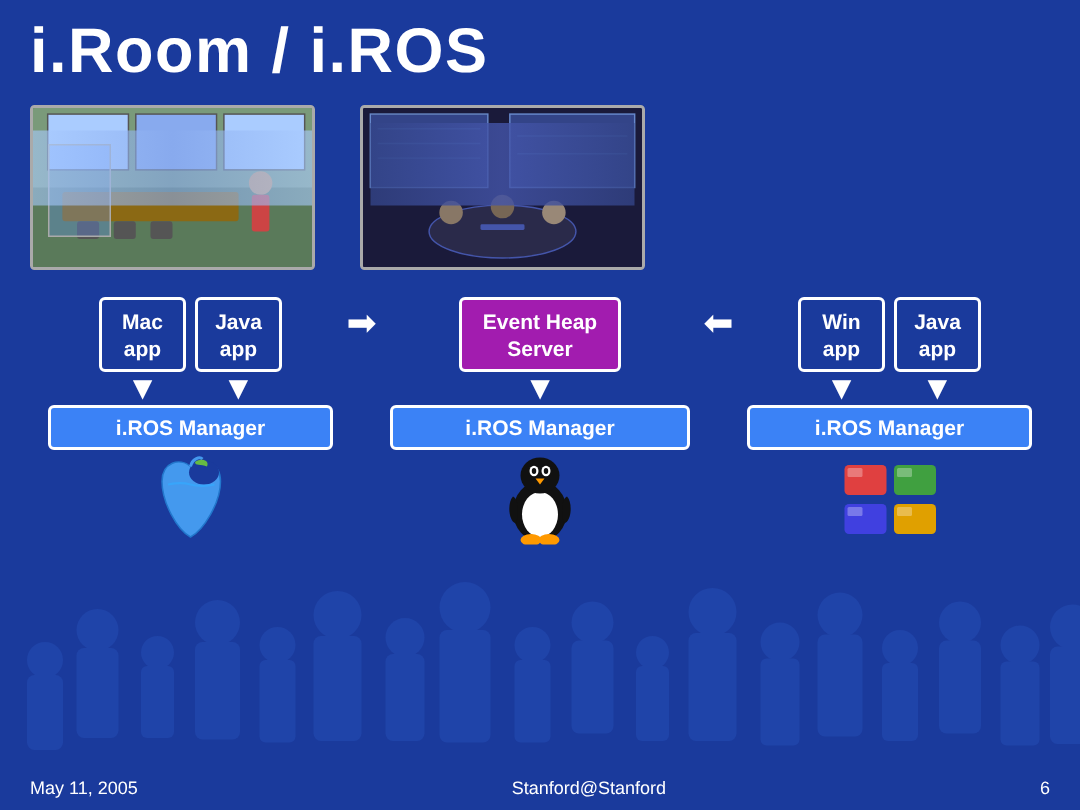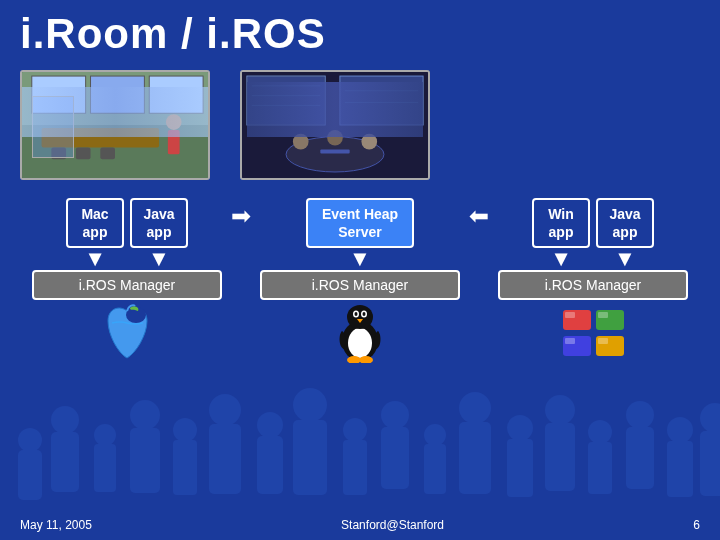--- a/index.html
+++ b/index.html
@@ -99,39 +99,39 @@
       border-radius: 4px;
       padding: 5px 10px;
       text-align: center;
       font-size: 14px;
       font-weight: bold;
       min-width: 58px;
       line-height: 1.3;
     }
 
     .event-box {
-      background: #3b82f6;
+      background: #a21caf;
       border: 2px solid white;
       border-radius: 4px;
       padding: 5px 14px;
       text-align: center;
       font-size: 14px;
       font-weight: bold;
       line-height: 1.3;
     }
 
     
     .manager-box {
-      background: #737373;
+      background: #3b82f6;
       border: 2px solid white;
       border-radius: 4px;
       padding: 5px 0;
       text-align: center;
       font-size: 14px;
-      font-weight: normal;
+      font-weight: bold;
       width: 100%;
     }
 
     
     .logo-area {
       width: 80px;
       height: 65px;
       display: flex;
       align-items: center;
       justify-content: center;

